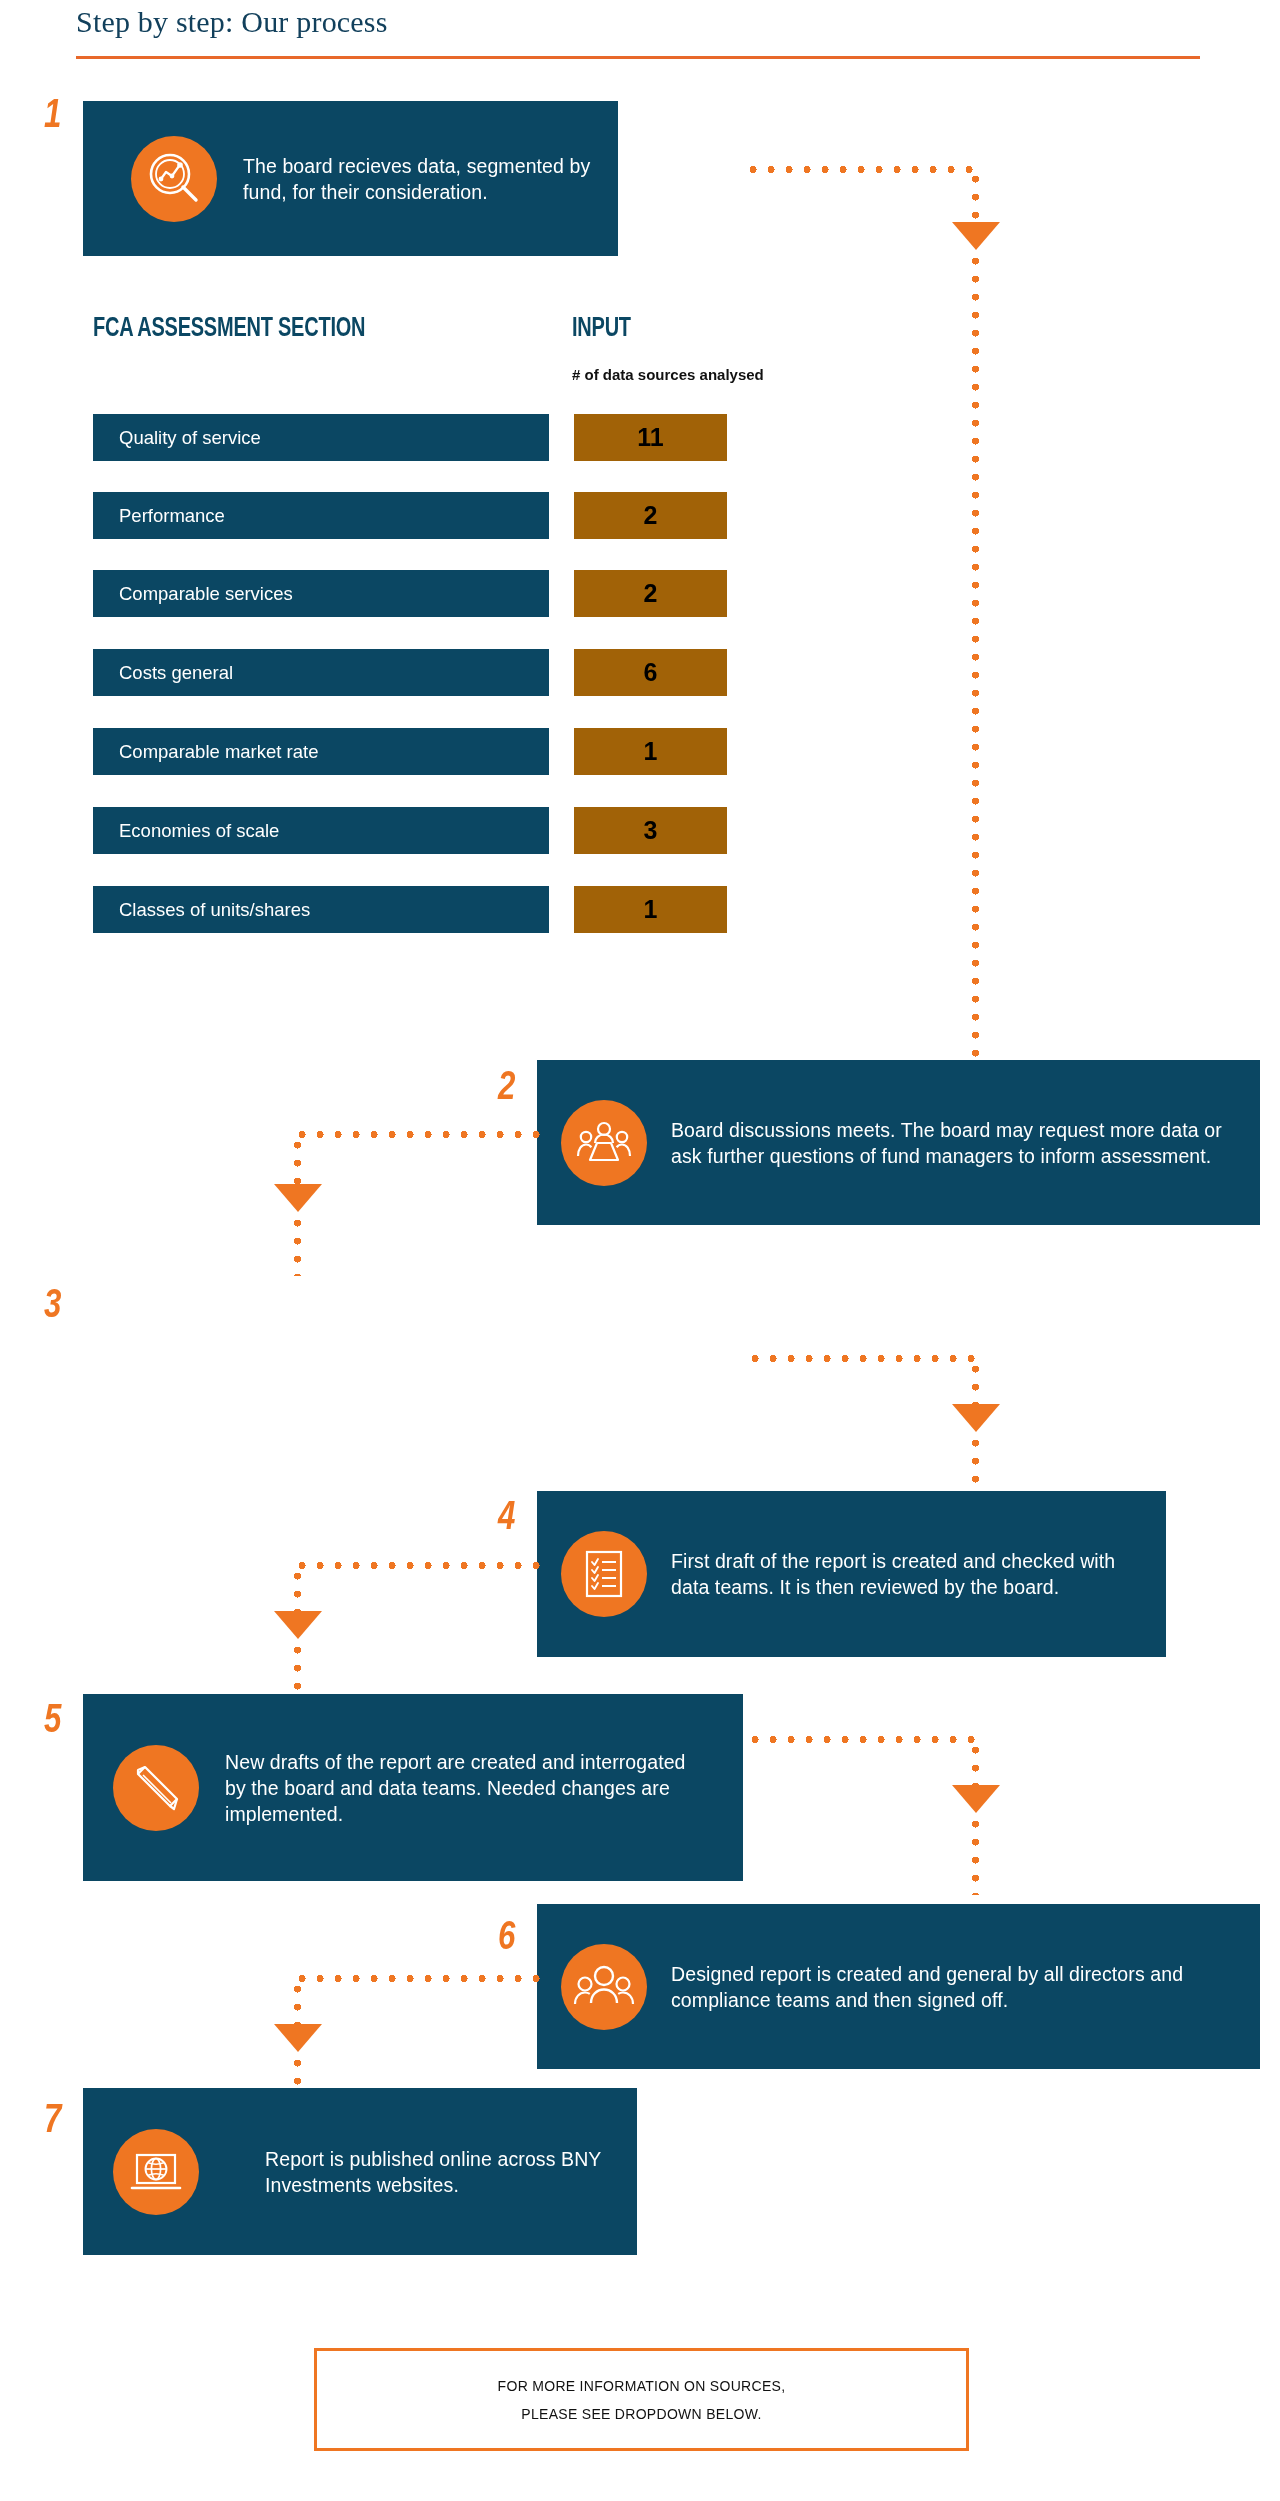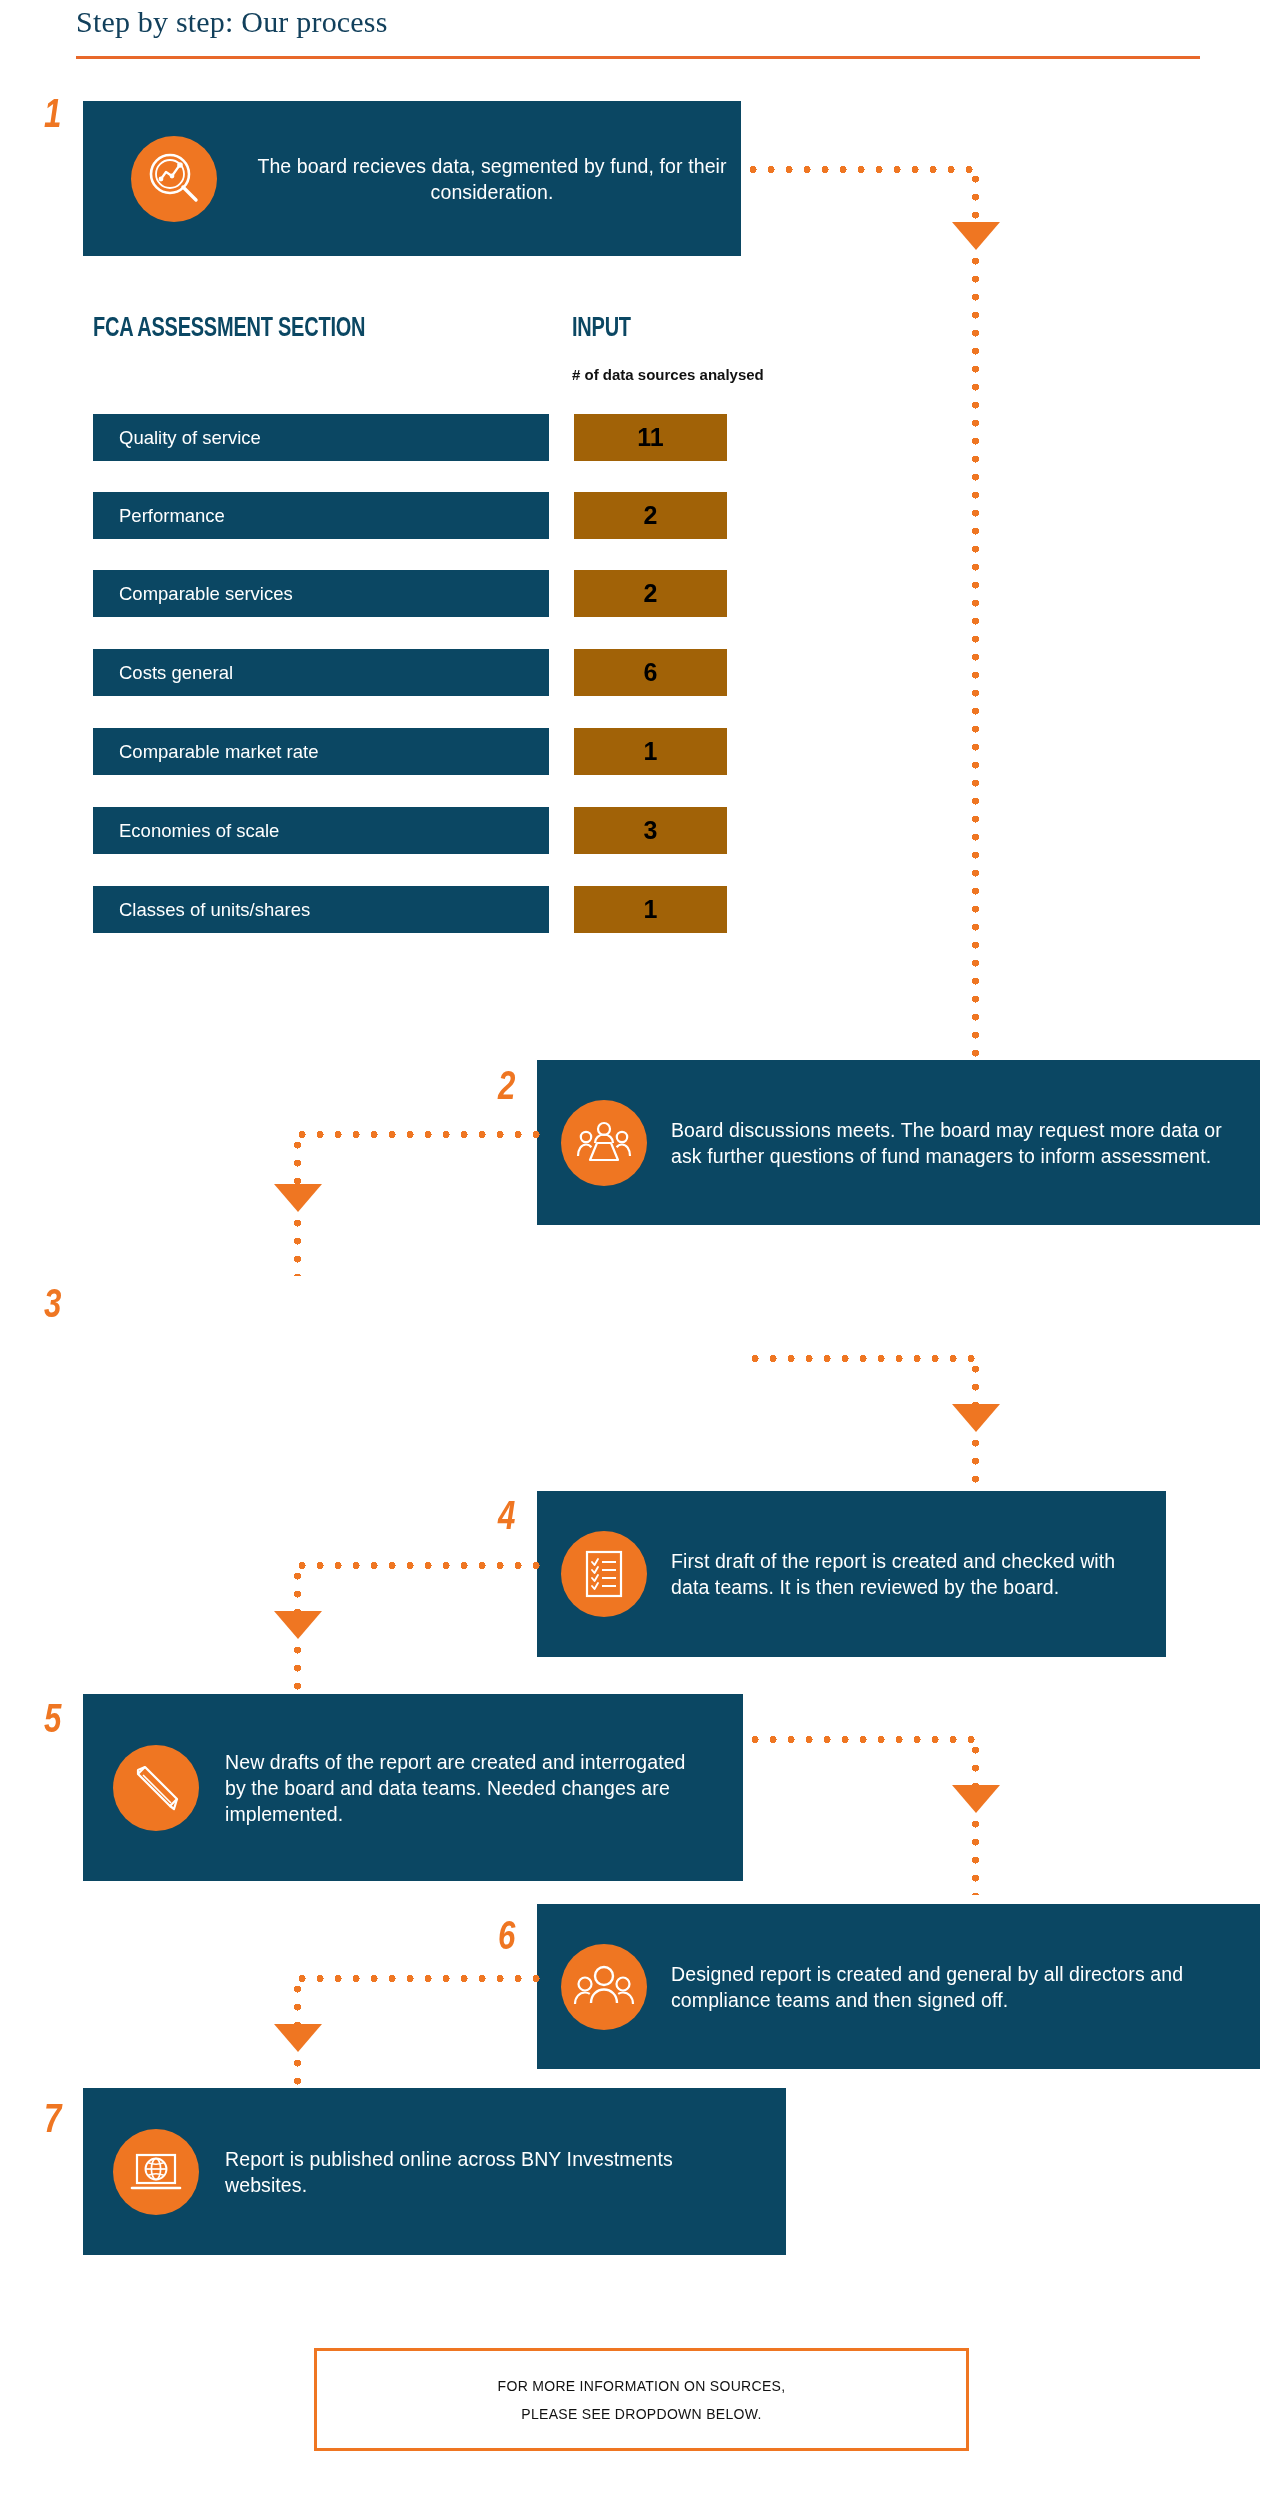--- a/index.html
+++ b/index.html
@@ -104,21 +104,21 @@
 <body>
 
 <div class="page">
 
   <div class="title-wrap">
     <div class="title">Step by step: Our process</div>
   </div>
   <div class="title-rule"></div>
 
   <div class="step-num" style="left:44px;top:93px;">1</div>
-  <div class="box" style="left:83px;top:101px;width:658px;height:155px;padding-left:48px;text-align:center;">
+  <div class="box" style="left:83px;top:101px;width:535px;height:155px;padding-left:48px;">
     <div class="box-icon" style="width:86px;height:86px;">
       <svg class="icon-svg" width="62" height="62" viewBox="0 0 62 62">
         <circle cx="27" cy="26" r="19" fill="none" stroke="#fff" stroke-width="2.6"></circle>
         <circle cx="27" cy="26" r="14" fill="none" stroke="#fff" stroke-width="1.8"></circle>
         <polyline points="18,31 23,24 29,28 36,18" fill="none" stroke="#fff" stroke-width="2.2" stroke-linecap="round" stroke-linejoin="round"></polyline>
         <circle cx="18" cy="31" r="2.4" fill="#fff"></circle>
         <circle cx="29" cy="28" r="2.4" fill="#fff"></circle>
         <circle cx="37" cy="17" r="2.8" fill="#fff"></circle>
         <line x1="40" y1="39" x2="53" y2="52" stroke="#fff" stroke-width="3.4" stroke-linecap="round"></line>
       </svg>
@@ -239,21 +239,21 @@
     </div>
     <div class="box-text" style="margin-left:24px;width:560px;">Designed report is created and general by all directors and compliance  teams and then signed off.</div>
   </div>
 
   <div class="dot-h" style="left:293px;top:1975px;width:250px;"></div>
   <div class="dot-v" style="left:294px;top:1980px;height:44px;"></div>
   <div class="arrow-down" style="left:274px;top:2024px;"></div>
   <div class="dot-v" style="left:294px;top:2054px;height:152px;"></div>
 
   <div class="step-num" style="left:44px;top:2098px;">7</div>
-  <div class="box" style="left:83px;top:2088px;width:703px;height:167px;padding-left:30px;">
+  <div class="box" style="left:83px;top:2088px;width:554px;height:167px;padding-left:30px;gap:40px;">
     <div class="box-icon" style="width:86px;height:86px;">
       <svg class="icon-svg" width="62" height="62" viewBox="0 0 62 62">
         <rect x="12" y="14" width="38" height="28" fill="none" stroke="#fff" stroke-width="2.2"></rect>
         <line x1="7" y1="47" x2="55" y2="47" stroke="#fff" stroke-width="2.6" stroke-linecap="round"></line>
         <circle cx="31" cy="28" r="10.5" fill="none" stroke="#fff" stroke-width="1.9"></circle>
         <ellipse cx="31" cy="28" rx="4.6" ry="10.5" fill="none" stroke="#fff" stroke-width="1.7"></ellipse>
         <line x1="20.5" y1="28" x2="41.5" y2="28" stroke="#fff" stroke-width="1.7"></line>
         <path d="M22.5 21.5 Q31 25 39.5 21.5" fill="none" stroke="#fff" stroke-width="1.5"></path>
         <path d="M22.5 34.5 Q31 31 39.5 34.5" fill="none" stroke="#fff" stroke-width="1.5"></path>
       </svg>

